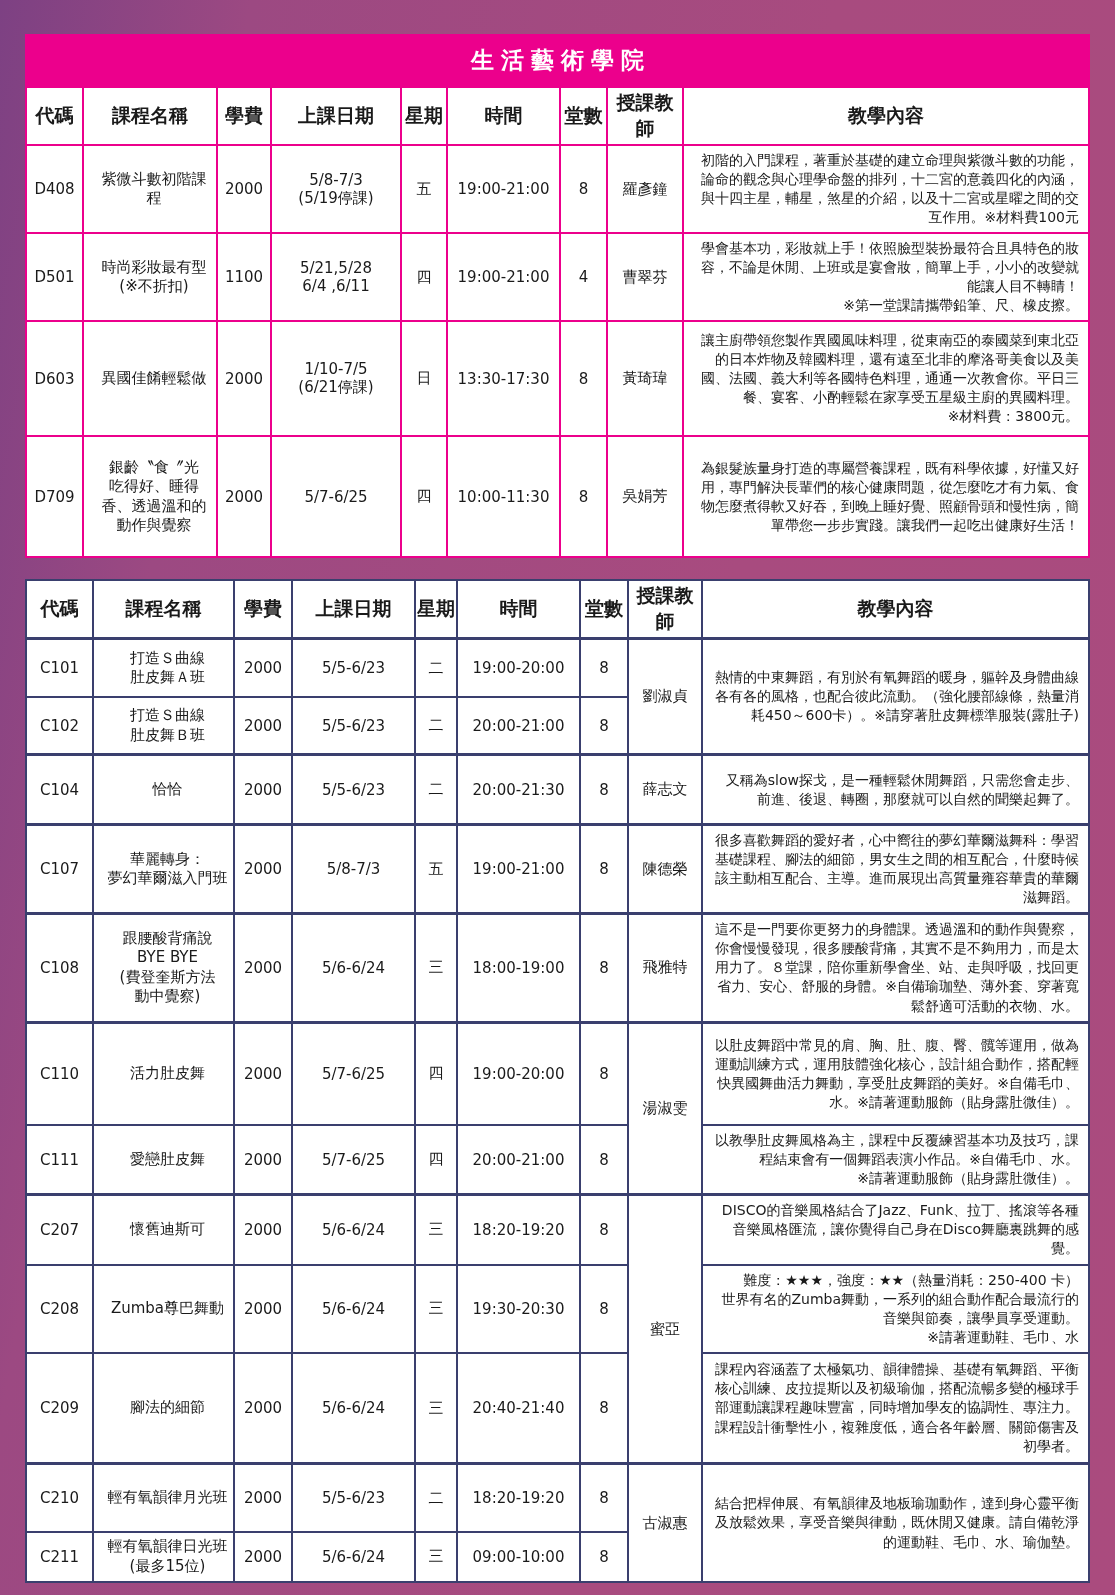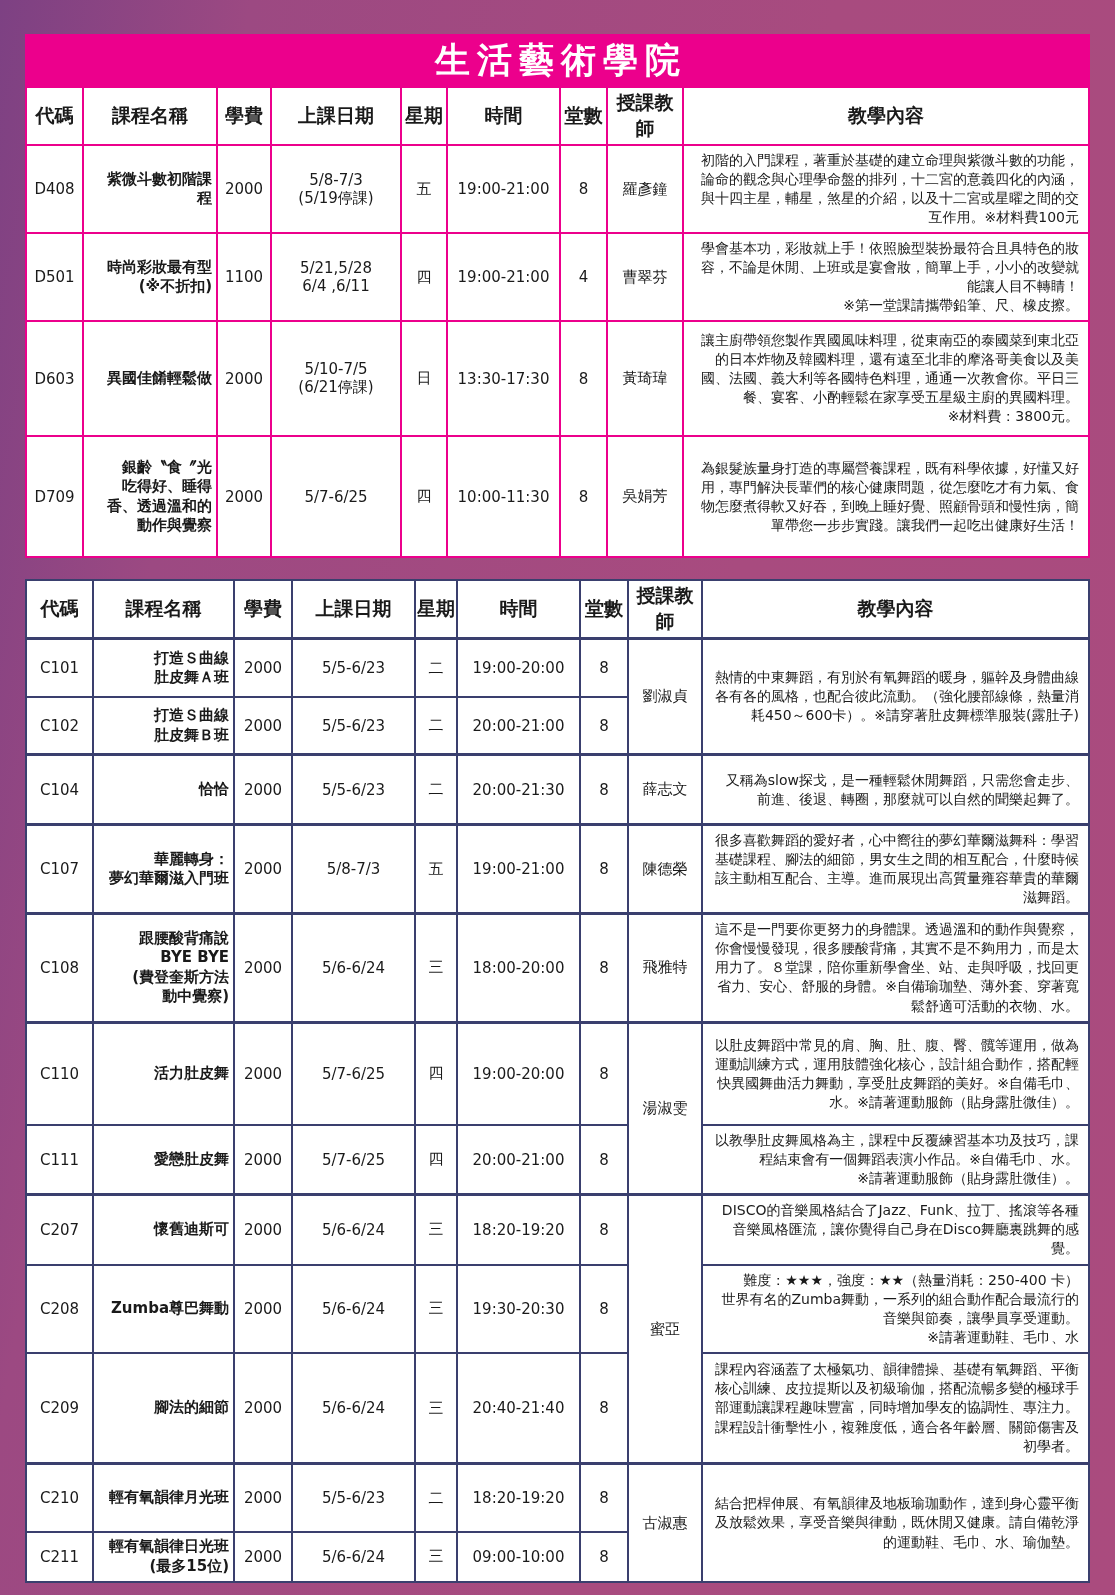--- a/index.html
+++ b/index.html
@@ -8,37 +8,37 @@
     background:linear-gradient(100deg,#7d4183 0%,#9c4982 18%,#a84b7f 60%,#aa4b7e 100%);
     font-family:"DejaVu Sans",sans-serif;
     overflow:hidden;
     -webkit-font-smoothing:antialiased;
   }
   .sheet{width:1065px;margin:0 auto;}
   .sheet.first{padding-top:34px;}
   .sheet.second{padding-top:21px;}
   .college-title{
     height:52px;display:flex;align-items:center;justify-content:center;
-    color:#ffffff;font-weight:bold;font-size:35px;letter-spacing:7px;text-indent:7px;text-align:center;
+    color:#ffffff;font-weight:bold;font-size:23px;letter-spacing:7px;text-indent:7px;text-align:center;
   }
   .t1 .college-title{background:#ec008c;}
   .t2 .college-title{background:#3a3f6e;}
   table{width:100%;border-collapse:collapse;background:#fef9c3;table-layout:fixed;}
   .t1 table,.t1 td,.t1 th{border:2px solid #ec008c;}
   .t2 table,.t2 td,.t2 th{border:2px solid #3a3f6e;}
   .t2 tbody tr.group-start td{border-top-width:3px;}
   th{font-size:19px;font-weight:bold;color:#1a1a1a;padding:2px 1px;background:#fff;}
   .t1 thead tr{height:28px;}
   .t2 thead tr{height:29px;}
   td{
     font-size:15px;color:#1a1a1a;vertical-align:middle;
     white-space:pre-line;padding:3px 4px;background:#fff;
   }
   td.c{text-align:center;padding:3px 1px;}
-  td.l{text-align:right;padding-left:12px;font-weight:bold;}
+  td.l{text-align:center;padding-left:12px;}
   td.content{font-size:14px;line-height:1.36;padding:5px 9px;text-align:right;margin-left:25px;}
   td.name{font-size:15px;line-height:1.3;}
   
   .t1 tbody tr:nth-child(1){height:86px;}
   .t1 tbody tr:nth-child(2){height:88px;}
   .t1 tbody tr:nth-child(3){height:115px;}
   .t1 tbody tr:nth-child(4){height:121px;}
   
   .t2 tbody tr:nth-child(1){height:58px;}
   .t2 tbody tr:nth-child(2){height:58px;margin-left:12px;}
@@ -107,21 +107,21 @@
           <td class="c">19:00-21:00</td>
           <td class="c">4</td>
           <td class="c" rowspan="1">曹翠芬</td>
           <td class="content" rowspan="1">學會基本功，彩妝就上手！依照臉型裝扮最符合且具特色的妝容，不論是休閒、上班或是宴會妝，簡單上手，小小的改變就能讓人目不轉睛！
 ※第一堂課請攜帶鉛筆、尺、橡皮擦。</td>
         </tr>
         <tr>
           <td class="c">D603</td>
           <td class="l name">異國佳餚輕鬆做</td>
           <td class="c">2000</td>
-          <td class="c">5/10-7/5
+          <td class="c">1/10-7/5
 (6/21停課)</td>
           <td class="c">日</td>
           <td class="c">13:30-17:30</td>
           <td class="c">8</td>
           <td class="c" rowspan="1">黃琦瑋</td>
           <td class="content" rowspan="1">讓主廚帶領您製作異國風味料理，從東南亞的泰國菜到東北亞的日本炸物及韓國料理，還有遠至北非的摩洛哥美食以及美國、法國、義大利等各國特色料理，通通一次教會你。平日三餐、宴客、小酌輕鬆在家享受五星級主廚的異國料理。
 ※材料費：3800元。</td>
         </tr>
         <tr>
           <td class="c">D709</td>
@@ -213,21 +213,21 @@
         </tr>
         <tr class="group-start">
           <td class="c">C108</td>
           <td class="l name">跟腰酸背痛說
 BYE BYE
 (費登奎斯方法
 動中覺察)</td>
           <td class="c">2000</td>
           <td class="c">5/6-6/24</td>
           <td class="c">三</td>
-          <td class="c">18:00-20:00</td>
+          <td class="c">18:00-19:00</td>
           <td class="c">8</td>
           <td class="c" rowspan="1">飛雅特</td>
           <td class="content" rowspan="1">這不是一門要你更努力的身體課。透過溫和的動作與覺察，你會慢慢發現，很多腰酸背痛，其實不是不夠用力，而是太用力了。８堂課，陪你重新學會坐、站、走與呼吸，找回更省力、安心、舒服的身體。※自備瑜珈墊、薄外套、穿著寬鬆舒適可活動的衣物、水。</td>
         </tr>
         <tr class="group-start">
           <td class="c">C110</td>
           <td class="l name">活力肚皮舞</td>
           <td class="c">2000</td>
           <td class="c">5/7-6/25</td>
           <td class="c">四</td>

